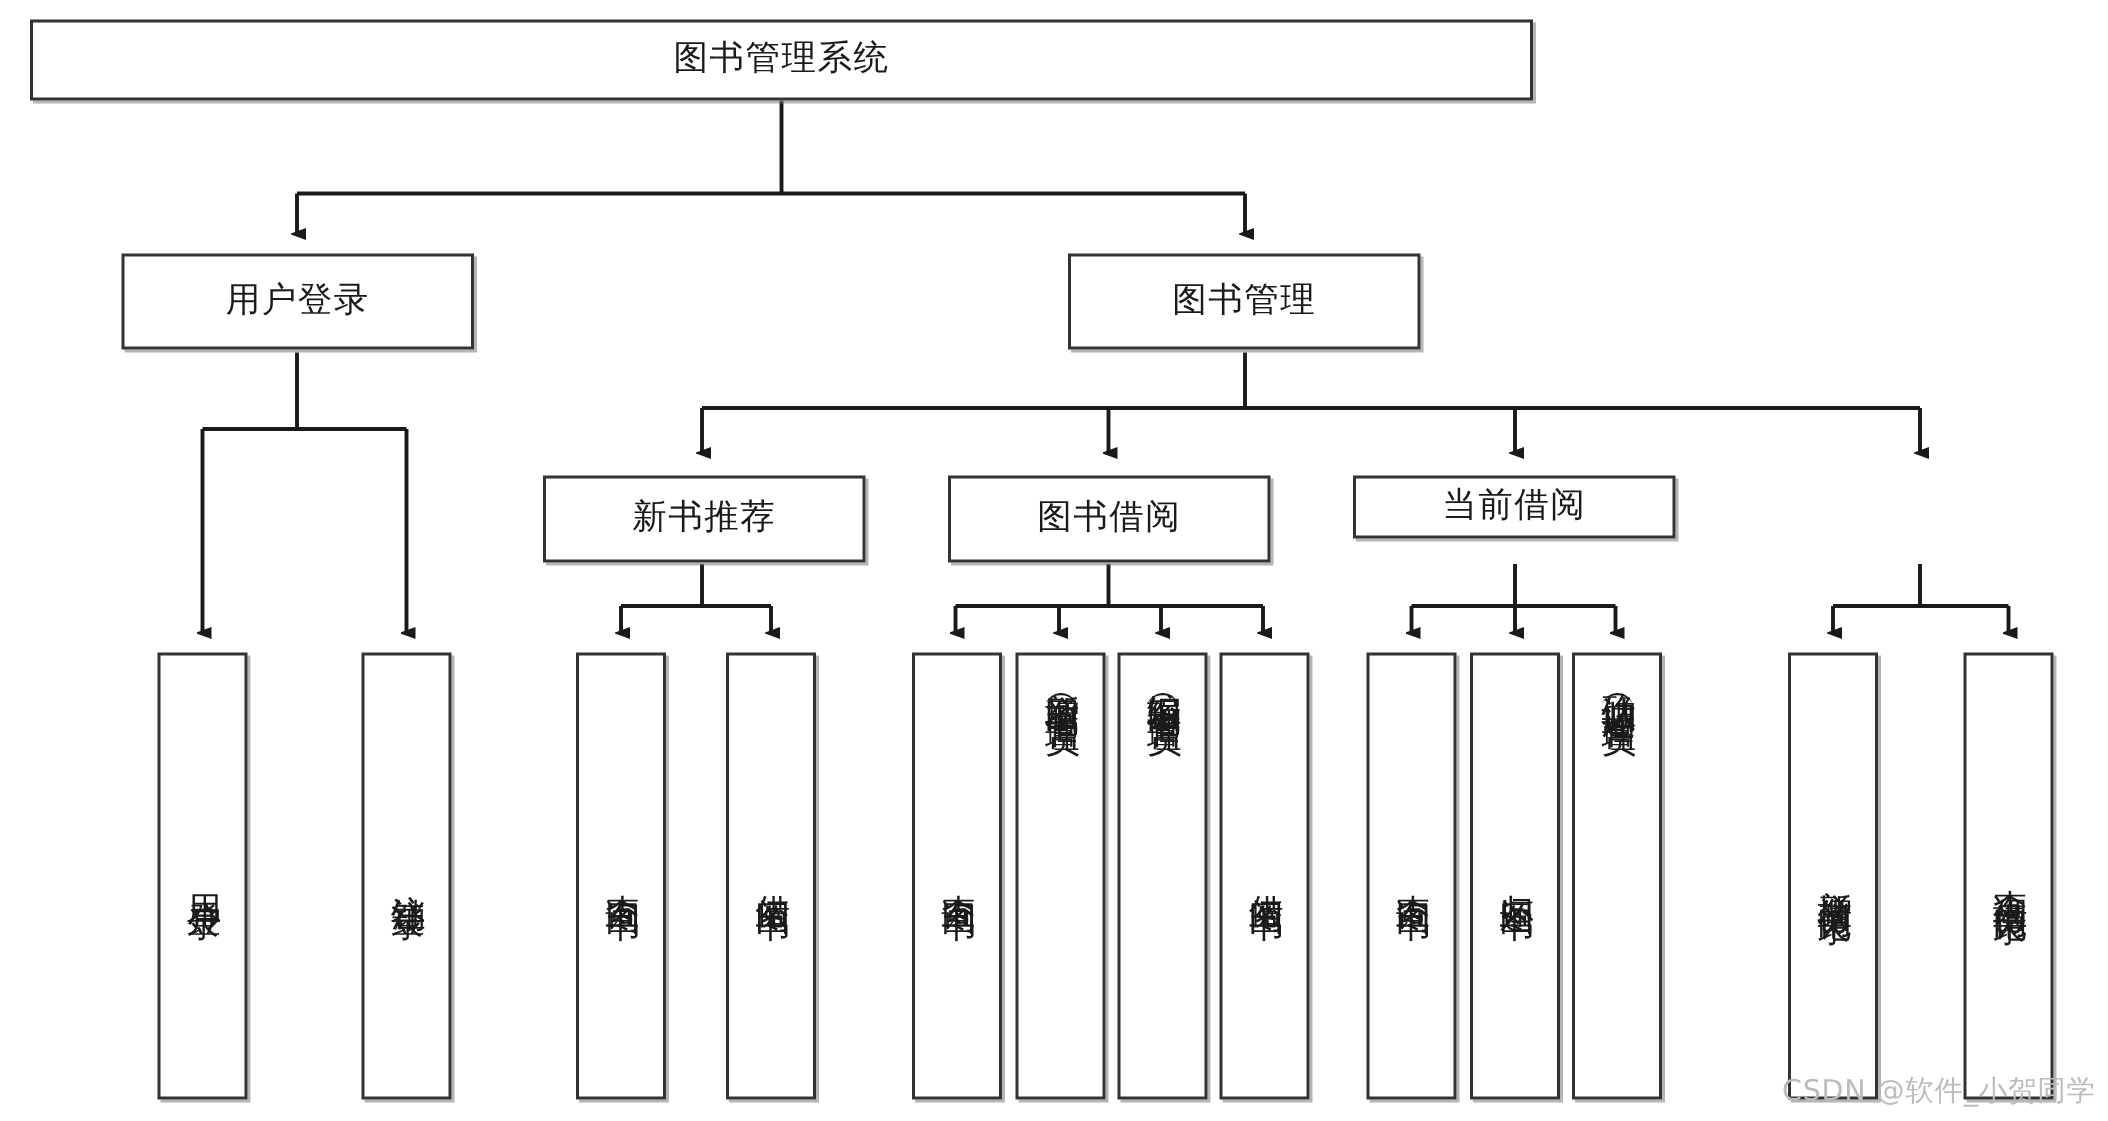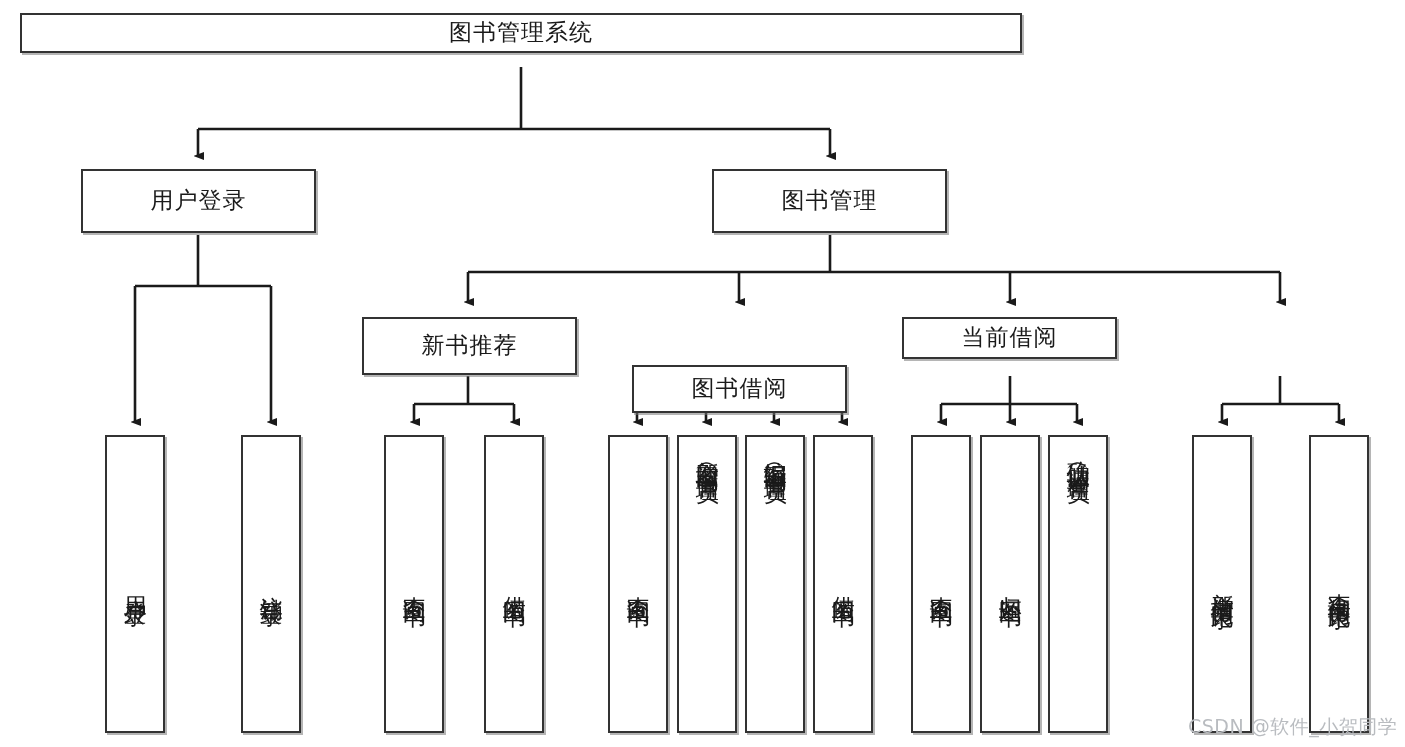--- a/index.html
+++ b/index.html
@@ -119,37 +119,37 @@
       <path d="M1010,404 L1010,422" marker-end="url(#arrow)"></path>
       <path d="M1077,404 L1077,422" marker-end="url(#arrow)"></path>
 
       <path d="M1280,376 L1280,404"></path>
       <path d="M1222,404 L1339,404"></path>
       <path d="M1222,404 L1222,422" marker-end="url(#arrow)"></path>
       <path d="M1339,404 L1339,422" marker-end="url(#arrow)"></path>
     </g>
   </svg>
 
-  <div class="node node-h" style="left:20px; top:13px; width:1002px; height:40px;">
+  <div class="node node-h" style="left:20px; top:13px; width:1002px; height:54px;">
     <span class="node-label">图书管理系统</span>
   </div>
 
   <div class="node node-h" style="left:81px; top:169px; width:235px; height:64px;">
     <span class="node-label">用户登录</span>
   </div>
 
   <div class="node node-h" style="left:712px; top:169px; width:235px; height:64px;">
     <span class="node-label">图书管理</span>
   </div>
 
   <div class="node node-h" style="left:362px; top:317px; width:215px; height:58px;">
     <span class="node-label">新书推荐</span>
   </div>
 
-  <div class="node node-h" style="left:632px; top:317px; width:215px; height:48px;margin-top:48px;">
+  <div class="node node-h" style="left:632px; top:317px; width:215px; height:58px;">
     <span class="node-label">图书借阅</span>
   </div>
 
   <div class="node node-h" style="left:902px; top:317px; width:215px; height:42px;">
     <span class="node-label">当前借阅</span>
   </div>
 
 
   <div class="node node-v" style="left:105px; top:435px; width:60px; height:298px;">
     <span class="node-label">用户登录</span>

